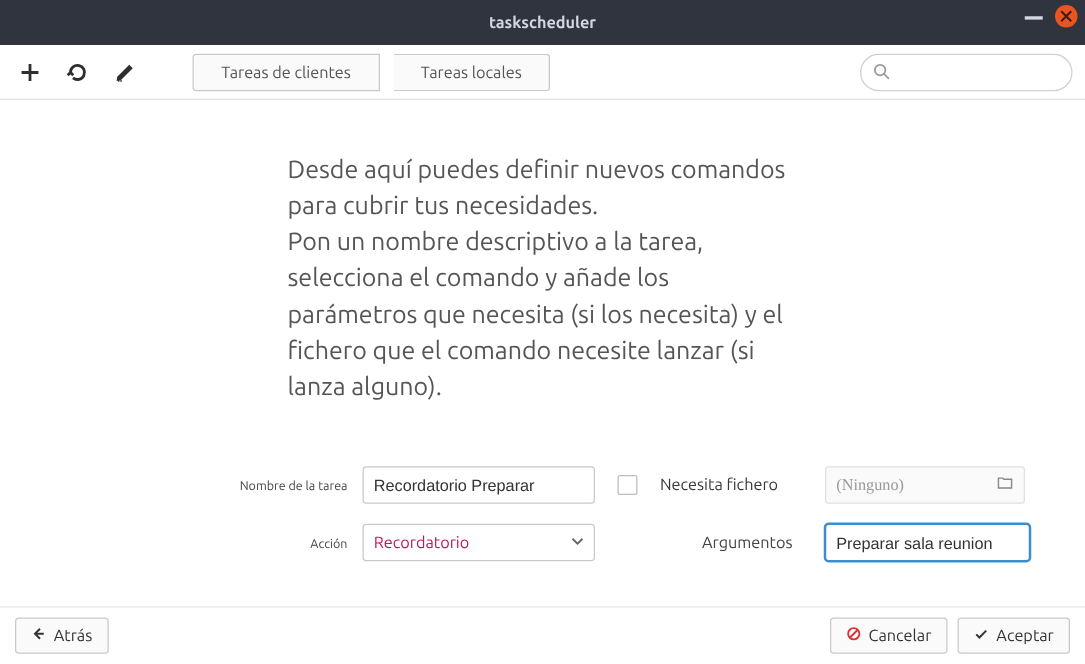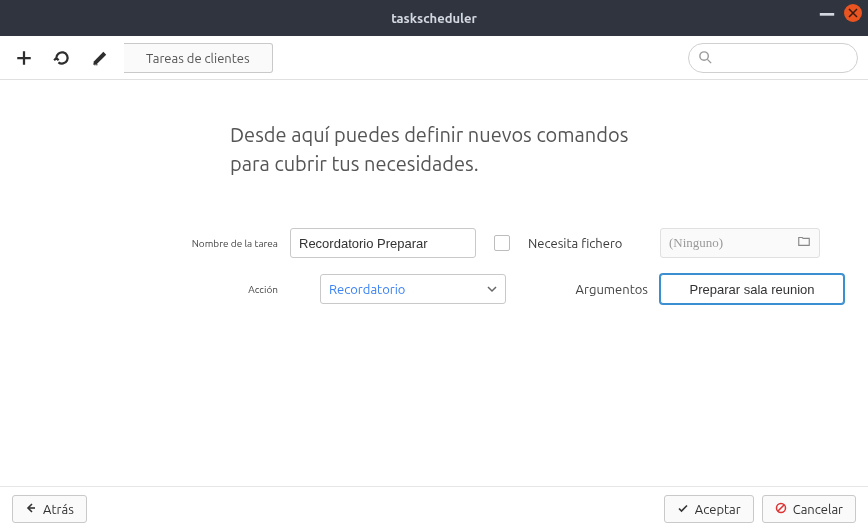--- a/index.html
+++ b/index.html
@@ -59,20 +59,21 @@
       width: 28px; height: 28px;
       display:flex; align-items:center; justify-content:center;
       cursor: pointer;
       border-radius: 3px;
       color: #2e2e2e;
     }
     .tool-btn svg { width: 18px; height: 18px; }
     .tabs {
       display: flex;
       gap: 11px;
+      margin-left: 30px;
       text-align: center;
     }
     .tab {
       border: 1px solid #c9c9c9;
       padding: 7px 22px;
       background: #fafafa;
       cursor: pointer;
       font-size: 13px;
       color: #555;
     }
@@ -136,26 +137,25 @@
     .input.focused {
       border-color: #3b8ed0;
       box-shadow: 0 0 0 1px #3b8ed0;
     }
     .select {
       height: 30px;
       border: 1px solid #c9c9c9;
       border-radius: 3px;
       padding: 0 8px;
       font-size: 13px;
-      color: #3b82f6;
+      color: #be185d;
       background: #fff;
       display: flex; align-items:center; justify-content: space-between;
       cursor: pointer;
       width: 186px;
-      margin-left: 30px;
     }
     .select svg { width: 10px; height: 10px; color:#666; }
     .chk {
       display:flex; align-items:center; gap:18px;
       grid-column: 3 / span 2;
       padding-left: 4px;
     }
     .chkbox {
       width:16px; height:16px;
       border:1px solid #bdbdbd;
@@ -171,21 +171,21 @@
       padding: 0 8px;
       background:#fafafa;
       color:#9a9a9a;
       width: 160px;
       font-family: Liberation Serif, serif;
     }
     .filebox svg { width:14px; height:14px; color:#888; }
     .argslbl {
       grid-column: 3 / span 2;
       text-align: right;
-      padding-right: 12px;
+      padding-right: 26px;
       color: #444;
     }
     .footer {
       border-top: 1px solid #e6e6e6;
       padding: 8px 12px;
       display:flex;
       align-items:center;
     }
     .btn {
       border:1px solid #c9c9c9;
@@ -234,36 +234,38 @@
   <div class="tool-btn">
     <svg viewBox="0 0 16 16">
         <path d="M2.5 11l8.5-8.5 2.5 2.5L5 13.5 2 14z" fill="currentColor"></path>
         <circle cx="3.5" cy="14" r="0.6" fill="currentColor"></circle>
         <circle cx="5.2" cy="14" r="0.6" fill="currentColor"></circle>
       </svg>
   </div>
 
   <div class="tabs">
     <div class="tab">Tareas de clientes</div>
+    <div class="tab">Tareas locales</div>
   </div>
 
   <div class="searchwrap">
     <span class="search-icon">
       <svg viewBox="0 0 16 16">
           <circle cx="6.5" cy="6.5" r="4.5" fill="none" stroke="currentColor" stroke-width="1.5"></circle>
           <path d="M10 10l4 4" stroke="currentColor" stroke-width="1.5"></path>
         </svg>
     </span>
     <input class="search" placeholder="" style="">
   </div>
 </div>
 
 <div class="content">
   <div class="desc">
     <p>Desde aquí puedes definir nuevos comandos para cubrir tus necesidades.</p>
+    <p>Pon un nombre descriptivo a la tarea, selecciona el comando y añade los parámetros que necesita (si los necesita) y el fichero que el comando necesite lanzar (si lanza alguno).</p>
   </div>
 
   <div class="form">
 
     <div class="lbl">Nombre de la tarea</div>
     <input class="input" value="Recordatorio Preparar" style="">
     <div class="chk">
       <span class="chkbox"></span>
       <span>Necesita fichero</span>
     </div>
@@ -279,47 +281,47 @@
     <div class="lbl">Acción</div>
     <div class="select">
       <span>Recordatorio</span>
       <span>
         <svg viewBox="0 0 10 10">
             <path d="M1 3l4 4 4-4" fill="none" stroke="currentColor" stroke-width="1.5"></path>
           </svg>
       </span>
     </div>
     <div class="argslbl">Argumentos</div>
-    <input class="input focused" style="width: 184px; text-align: center;" value="Preparar sala reunion">
+    <input class="input focused" style="width: 164px;" value="Preparar sala reunion">
 
   </div>
 </div>
 
 <div class="footer">
   <div class="btn">
     <span>
       <svg viewBox="0 0 12 12">
           <path d="M7 2L3 6l4 4" fill="none" stroke="currentColor" stroke-width="1.6"></path>
           <path d="M3 6h7" stroke="currentColor" stroke-width="1.6"></path>
         </svg>
     </span>
     <span>Atrás</span>
   </div>
   <div class="footer-right">
-    <div class="btn">
-      <span>
-        <svg viewBox="0 0 12 12">
-            <path d="M2 6.5l2.5 2.5L10 3.5" fill="none" stroke="currentColor" stroke-width="1.6"></path>
-          </svg>
-      </span>
-      <span>Aceptar</span>
-    </div>
     <div class="btn cancel">
       <span>
         <svg viewBox="0 0 12 12">
             <circle cx="6" cy="6" r="4.5" fill="none" stroke="currentColor" stroke-width="1.5"></circle>
             <path d="M3 9l6-6" stroke="currentColor" stroke-width="1.5"></path>
           </svg>
       </span>
       <span>Cancelar</span>
     </div>
+    <div class="btn">
+      <span>
+        <svg viewBox="0 0 12 12">
+            <path d="M2 6.5l2.5 2.5L10 3.5" fill="none" stroke="currentColor" stroke-width="1.6"></path>
+          </svg>
+      </span>
+      <span>Aceptar</span>
+    </div>
   </div>
 </div>
 
 </body></html>

